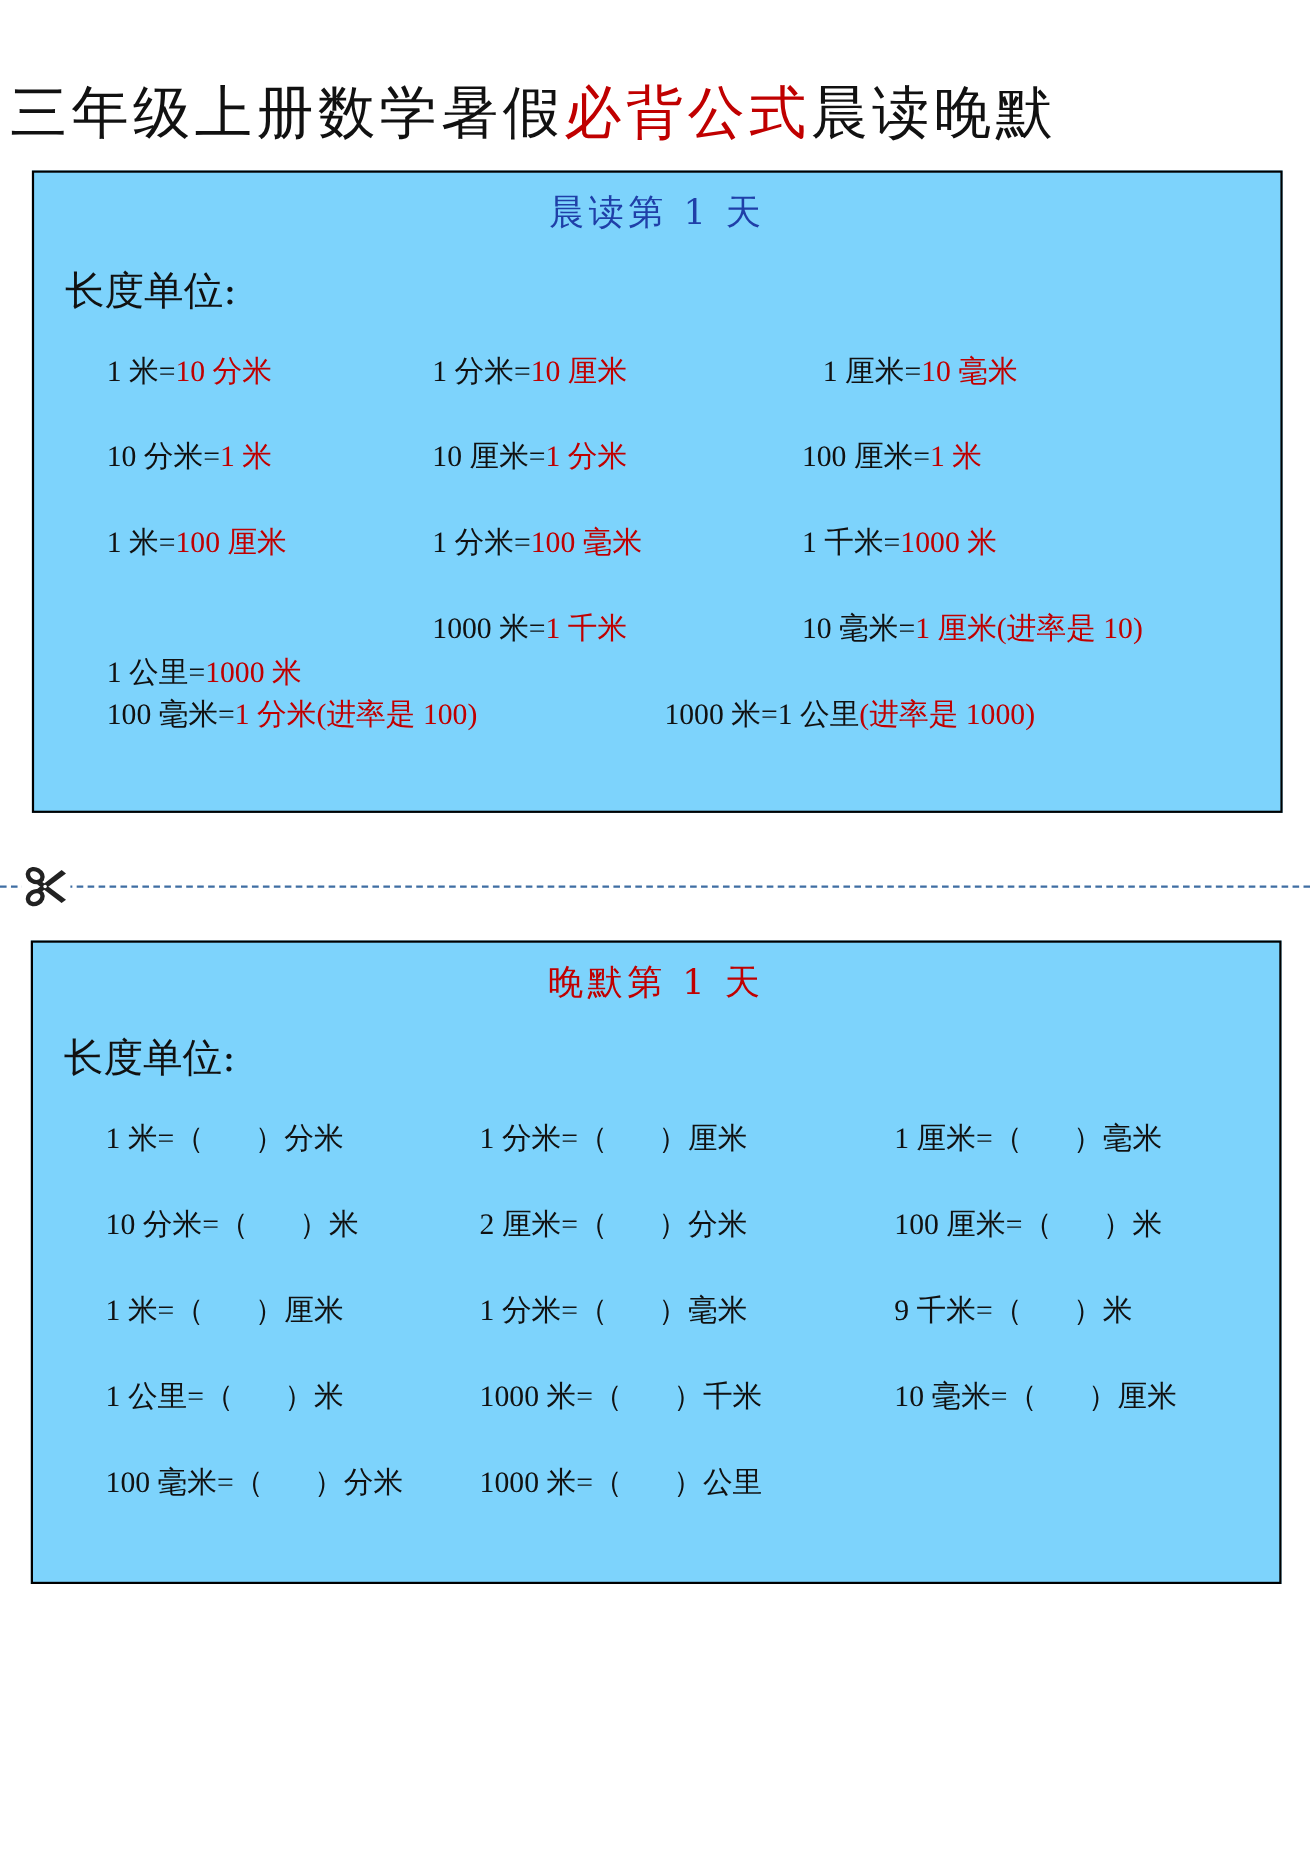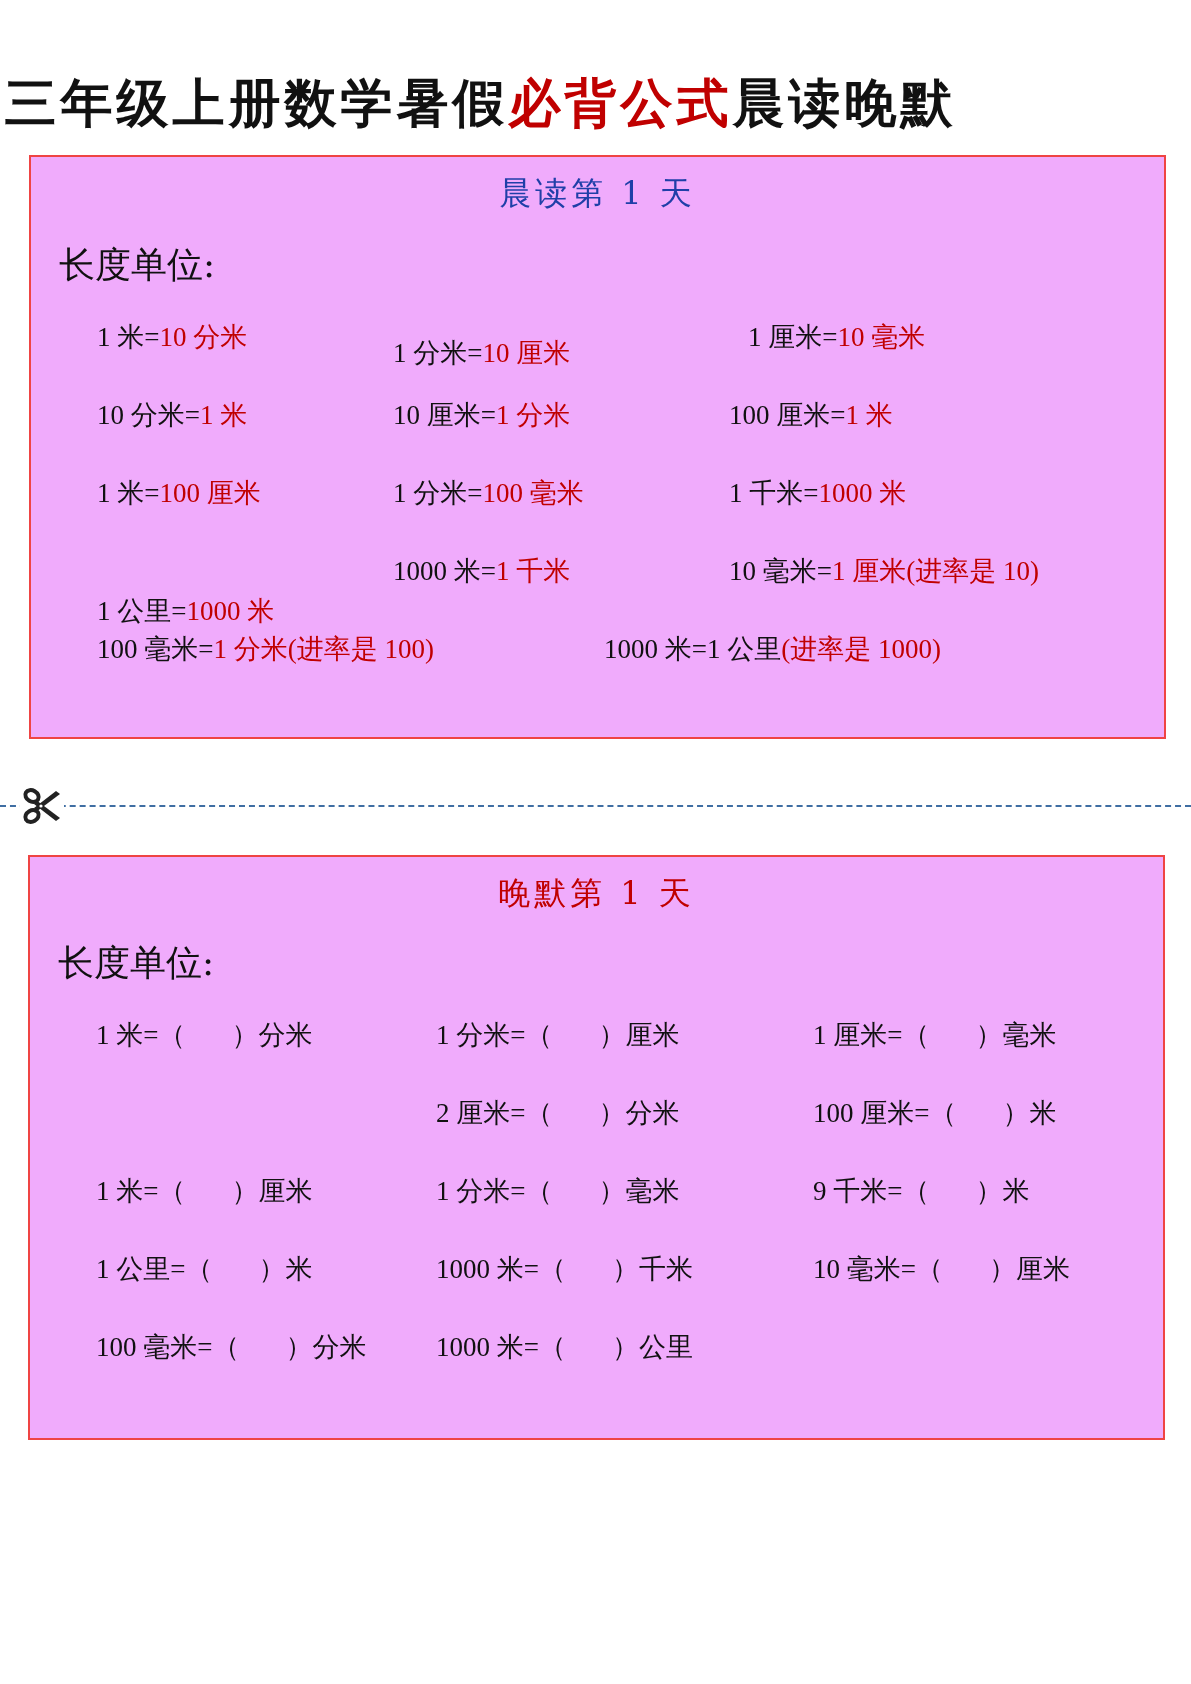--- a/index.html
+++ b/index.html
@@ -1,27 +1,27 @@
 <!DOCTYPE html>
 <html><head>
 <meta charset="utf-8">
 <style>
   * { margin: 0; padding: 0; box-sizing: border-box; }
   html, body { width: 1191px; height: 1684px; background: #ffffff; overflow: hidden; }
   body { position: relative; font-family: "Liberation Serif", "DejaVu Serif", serif; color: #111; }
 
   .page-title {
     position: absolute; left: 0; top: 68px; width: 961px;
-    text-align: center; font-size: 52px; font-weight: bold; letter-spacing: 4px;
+    text-align: right; font-size: 52px; font-weight: normal; letter-spacing: 4px;
     font-family: "DejaVu Serif", "Liberation Serif", serif; color: #111; line-height: 70px;
   }
   .page-title .hl { color: #c00000; }
 
   .box {
-    position: absolute; border: 2px solid #ef4444; background: #f0abfc; padding-left: 38px;
+    position: absolute; border: 2px solid #000000; background: #7dd3fc; padding-left: 38px;
   }
   #box-morning { left: 29px; top: 155px; width: 1137px; height: 584px; }
   #box-evening { left: 28px; top: 855px; width: 1137px; height: 585px; }
 
   .box-title {
     position: absolute; left: 0; width: 100%; top: 14px; text-align: center;
     font-size: 32px; letter-spacing: 4px; font-family: "DejaVu Serif", serif; line-height: 44px;
   }
   .title-blue { color: #1f3fa8; }
   .title-red  { color: #c00000; }
@@ -49,21 +49,21 @@
 </head>
 <body>
 
 <h1 class="page-title"><span>三年级上册数学暑假</span><span class="hl">必背公式</span><span>晨读晚默</span></h1>
 
 <section class="box" id="box-morning">
   <div class="box-title title-blue">晨读第 1 天</div>
   <div class="section-label">长度单位:</div>
 
   <div class="formula" style="left:66px; top:162px;"><span>1 米=</span><span class="red">10 分米</span></div>
-  <div class="formula" style="left:362px; top:178px;"><span>1 分米=</span><span class="red">10 厘米</span></div>
+  <div class="formula" style="left:362px; top:162px;"><span>1 分米=</span><span class="red">10 厘米</span></div>
   <div class="formula" style="left:717px; top:162px;"><span>1 厘米=</span><span class="red">10 毫米</span></div>
 
   <div class="formula" style="left:66px; top:240px;"><span>10 分米=</span><span class="red">1 米</span></div>
   <div class="formula" style="left:362px; top:240px;"><span>10 厘米=</span><span class="red">1 分米</span></div>
   <div class="formula" style="left:698px; top:240px;"><span>100 厘米=</span><span class="red">1 米</span></div>
 
   <div class="formula" style="left:66px; top:318px;"><span>1 米=</span><span class="red">100 厘米</span></div>
   <div class="formula" style="left:362px; top:318px;"><span>1 分米=</span><span class="red">100 毫米</span></div>
   <div class="formula" style="left:698px; top:318px;"><span>1 千米=</span><span class="red">1000 米</span></div>
 
@@ -87,20 +87,21 @@
 </svg>
 
 <section class="box" id="box-evening">
   <div class="box-title title-red">晚默第 1 天</div>
   <div class="section-label" style="top:88px;">长度单位:</div>
 
   <div class="formula" style="left:66px; top:160px;"><span>1 米=（</span><span class="blank"></span><span>）分米</span></div>
   <div class="formula" style="left:406px; top:160px;"><span>1 分米=（</span><span class="blank"></span><span>）厘米</span></div>
   <div class="formula" style="left:783px; top:160px;"><span>1 厘米=（</span><span class="blank"></span><span>）毫米</span></div>
 
+  <div class="formula" style="left:66px; top:238px;"><span>10 分米=（</span><span class="blank"></span><span>）米</span></div>
   <div class="formula" style="left:406px; top:238px;"><span>2 厘米=（</span><span class="blank"></span><span>）分米</span></div>
   <div class="formula" style="left:783px; top:238px;"><span>100 厘米=（</span><span class="blank"></span><span>）米</span></div>
 
   <div class="formula" style="left:66px; top:316px;"><span>1 米=（</span><span class="blank"></span><span>）厘米</span></div>
   <div class="formula" style="left:406px; top:316px;"><span>1 分米=（</span><span class="blank"></span><span>）毫米</span></div>
   <div class="formula" style="left:783px; top:316px;"><span>9 千米=（</span><span class="blank"></span><span>）米</span></div>
 
   <div class="formula" style="left:66px; top:394px;"><span>1 公里=（</span><span class="blank"></span><span>）米</span></div>
   <div class="formula" style="left:406px; top:394px;"><span>1000 米=（</span><span class="blank"></span><span>）千米</span></div>
   <div class="formula" style="left:783px; top:394px;"><span>10 毫米=（</span><span class="blank"></span><span>）厘米</span></div>

